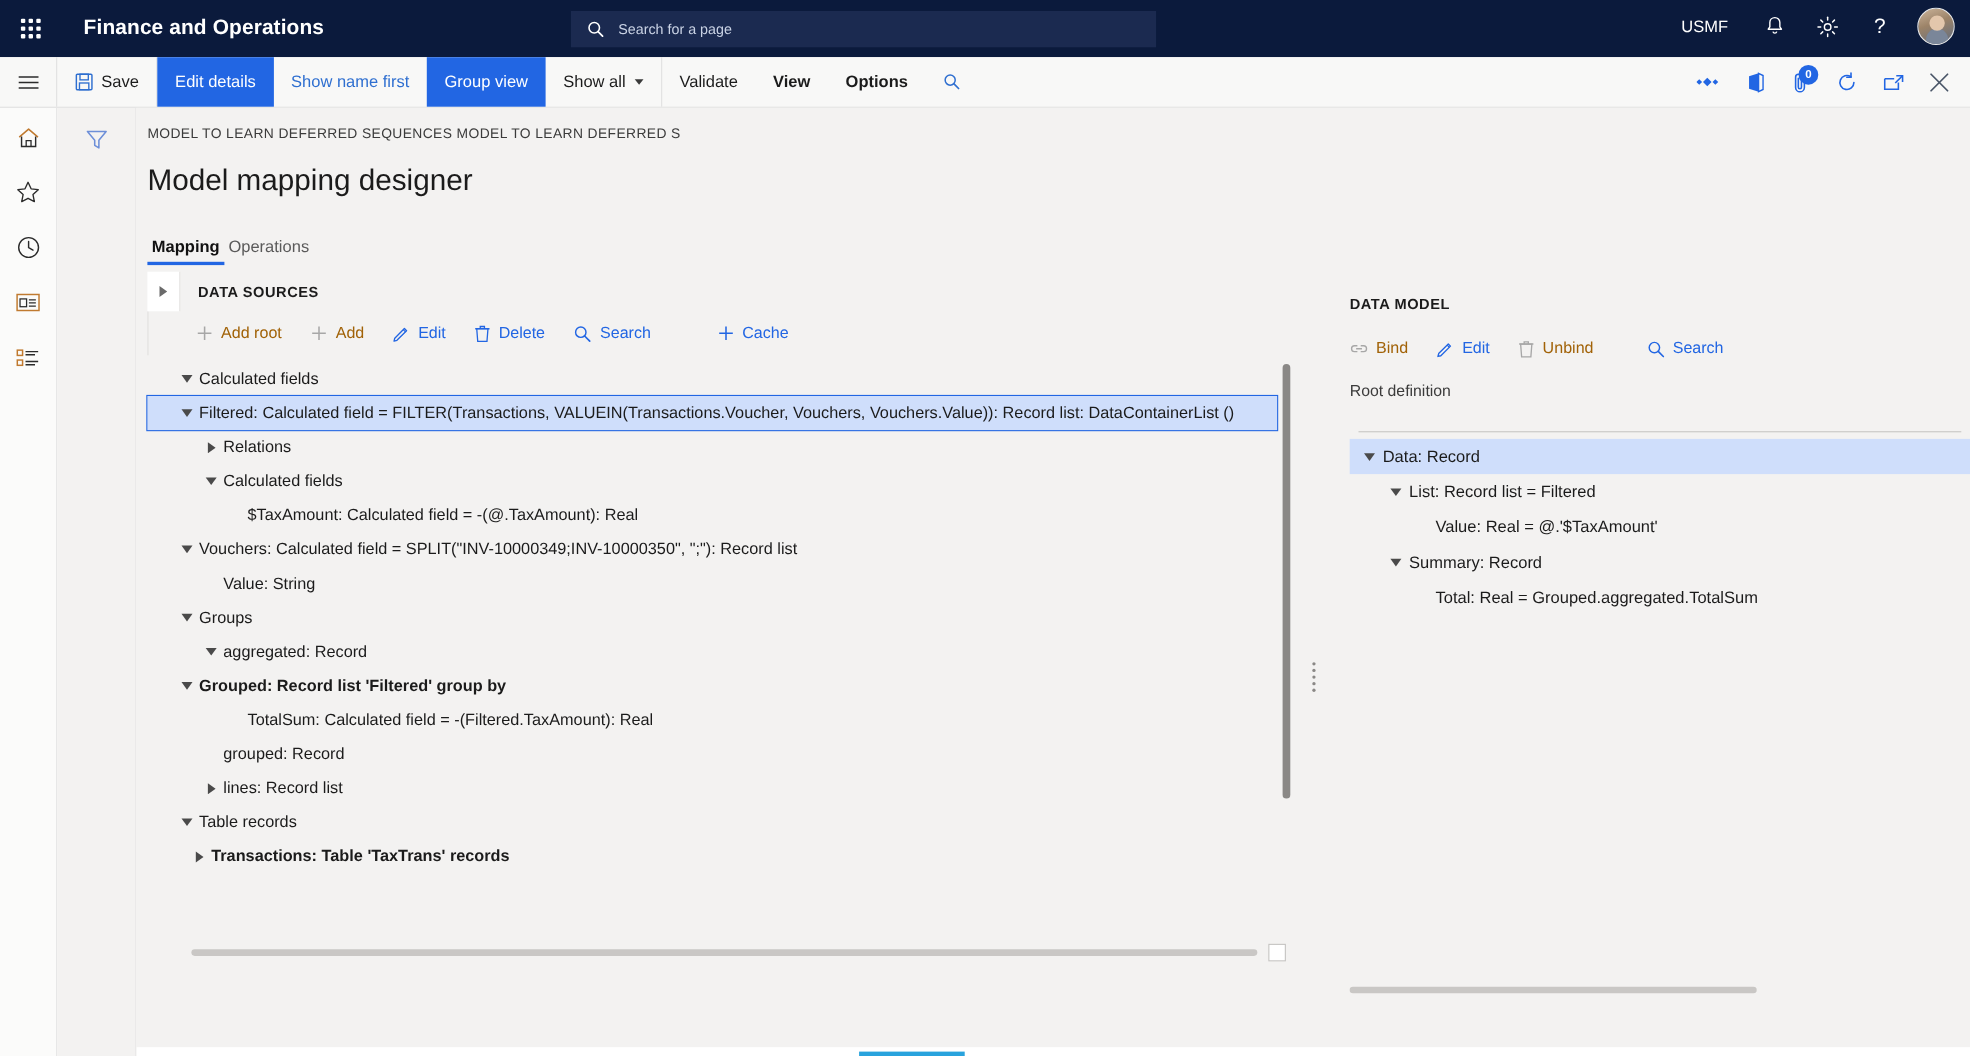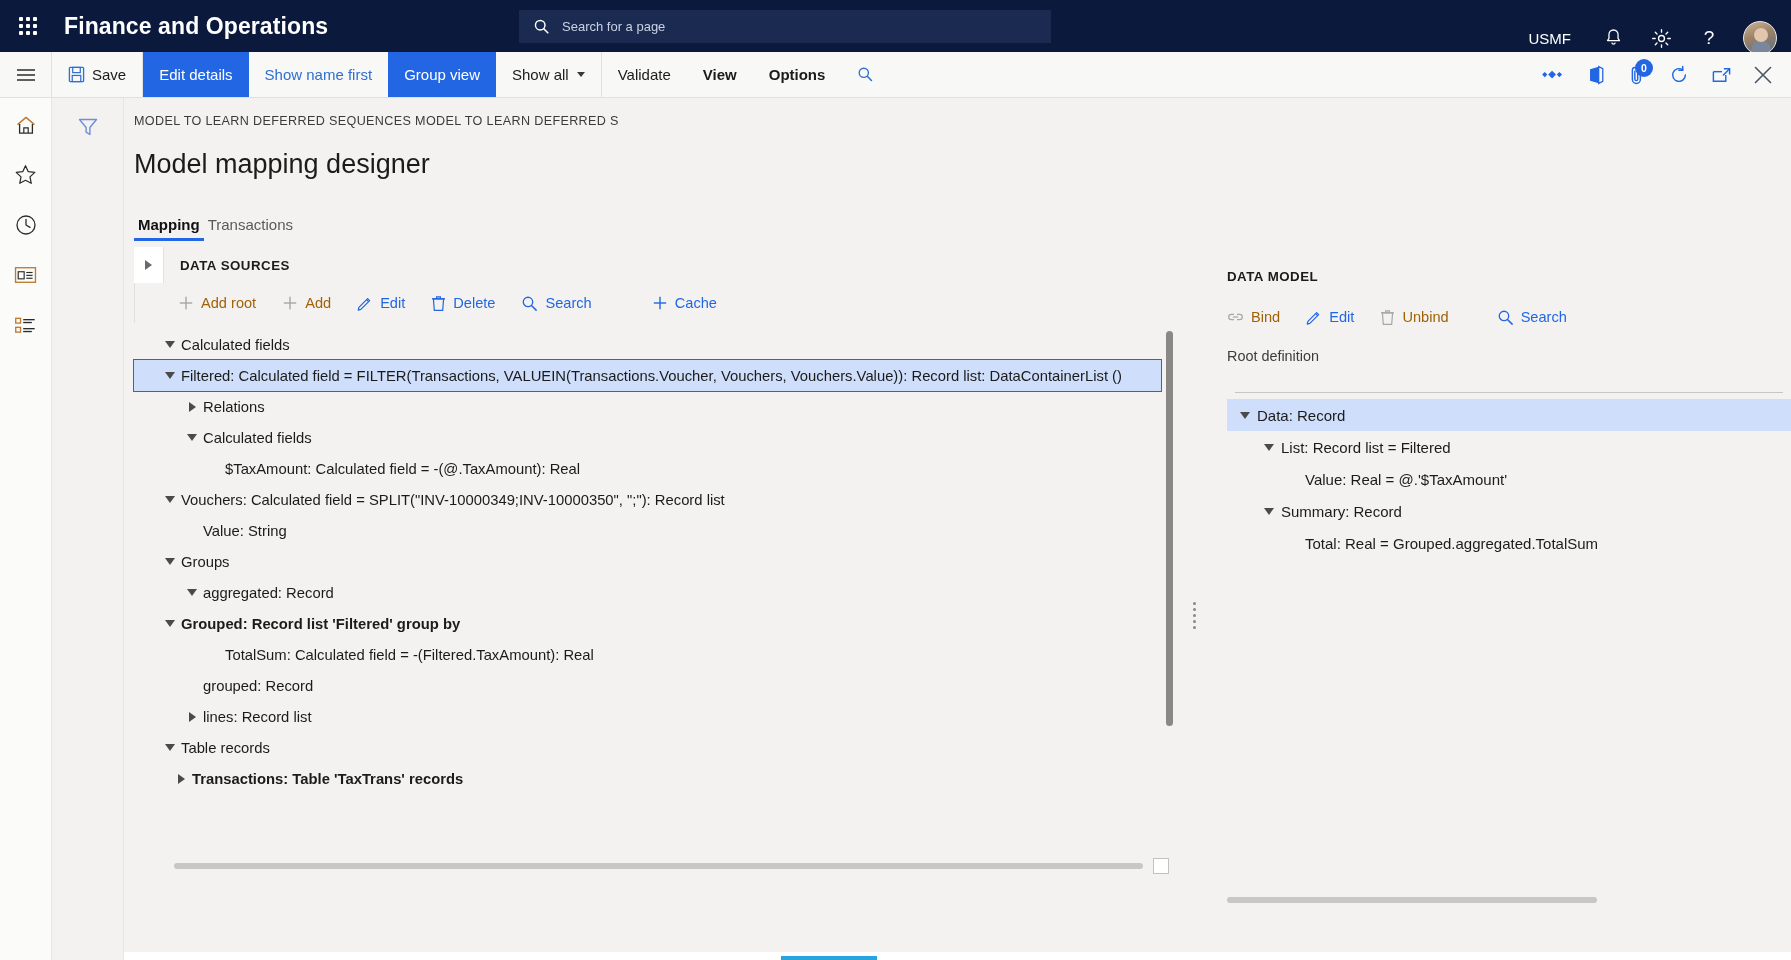--- a/index.html
+++ b/index.html
@@ -17,33 +17,33 @@
   #topnav{
     height:52px; background:#0b1a3c; display:flex; align-items:center;
     position:relative;
   }
   #waffle{
     width:56px; height:52px; display:flex; align-items:center; justify-content:center;
     cursor:pointer;
   }
   .waffle-grid{ display:grid; grid-template-columns:repeat(3,4px); grid-gap:3px; }
   .waffle-grid i{ width:4px; height:4px; background:#ffffff; border-radius:1px; display:block; }
-  #app-title{ color:#fff; font-size:23px; font-weight:bold; margin-left:8px; letter-spacing:.1px; }
+  #app-title{ color:#fff; font-size:19px; font-weight:bold; margin-left:20px; letter-spacing:.1px; }
   #search-wrap{
     position:absolute; left:519px; top:10px; width:532px; height:33px;
     background:#1b2a50; display:flex; align-items:center; padding:0 14px; cursor:text;
   }
   #search-wrap .mag{ margin-right:10px; display:flex; }
   #search-input{
     background:transparent; border:0; outline:none; color:#e8ecf5;
     font-family:"Liberation Sans", sans-serif; font-size:13px; width:100%;
   }
   #search-input::placeholder{ color:#c9d2e4; }
   #topnav-right{
-    position:absolute; right:14px; top:18px; height:40px; display:flex; align-items:center; gap:4px;
+    position:absolute; right:14px; top:4px; height:40px; display:flex; align-items:center; gap:4px;
   }
   #company-badge{ color:#fff; font-size:15px; padding:0 16px; cursor:pointer; }
   .tn-icon{
     width:44px; height:52px; display:flex; align-items:center; justify-content:center;
     cursor:pointer;
   }
   #avatar{
     width:34px; height:34px; border-radius:50%; margin-left:8px; overflow:hidden;
     background:linear-gradient(160deg,#cbb49a 0%,#9c8368 42%,#5d6b80 100%);
     border:1px solid #e9e9e9; cursor:pointer; position:relative;
@@ -431,21 +431,21 @@
     </div>
   </div>
 
   <div id="content">
 
     <div id="breadcrumb">MODEL TO LEARN DEFERRED SEQUENCES MODEL TO LEARN DEFERRED S</div>
     <h1 id="page-title">Model mapping designer</h1>
 
     <div id="tabs">
       <div class="tab active">Mapping</div>
-      <div class="tab">Transactions</div>
+      <div class="tab">Operations</div>
     </div>
 
     <div id="panes">
 
       <div id="left-pane">
         <div id="ds-header">
           <div id="ds-expander">
             <span class="tri-right" style="border-left-color:#6a6a6a"></span>
           </div>
           <div id="ds-label">DATA SOURCES</div>

